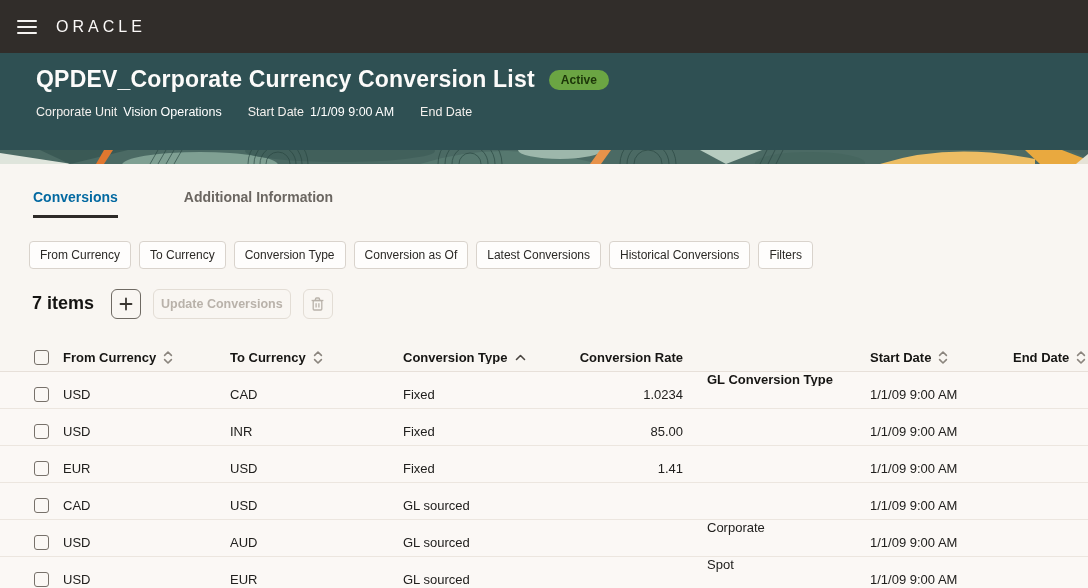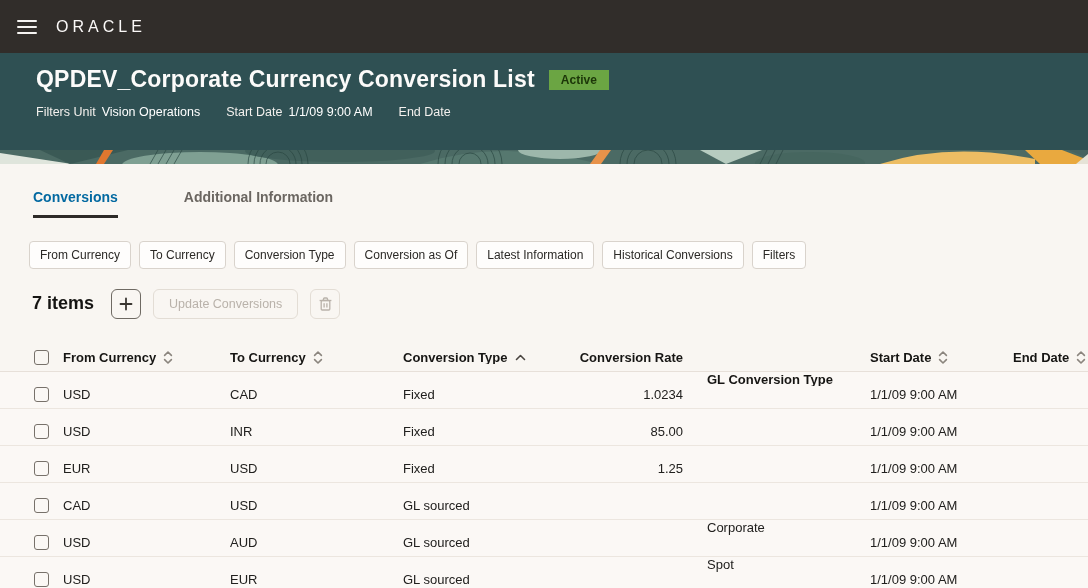--- a/index.html
+++ b/index.html
@@ -13,21 +13,21 @@
   
   .topbar { height:53px; background:#312d2a; display:flex; align-items:center; padding:0 17px; gap:19px; }
   .hamburger { width:20px; height:14px; display:flex; flex-direction:column; justify-content:space-between; cursor:pointer; }
   .hamburger span { display:block; height:2px; background:#f5f3f1; border-radius:1px; }
   .brand { color:#fbf9f8; font-size:16px; font-weight:400; letter-spacing:4px; }
 
   
   .hero { background:#2f5053; height:97px; padding:13px 32px 0 36px; }
   .title-row { display:flex; align-items:center; gap:14px; }
   .page-title { color:#fcfbfa; font-size:23px; font-weight:bold; letter-spacing:0.2px; }
-  .badge { background:#6ba543; color:#1c3608; font-size:12px; font-weight:bold; padding:4px 12px; border-radius:0; line-height:1; }
+  .badge { background:#6ba543; color:#1c3608; font-size:12px; font-weight:bold; padding:4px 12px; border-radius:10px; line-height:1; }
   .meta-row { margin-top:12px; display:flex; gap:26px; font-size:12.5px; color:#f4f1ee; }
   .meta-pair { display:flex; gap:6px; align-items:baseline; }
   .meta-label { font-weight:normal; }
   .meta-value { font-weight:normal; color:#ffffff; }
 
   
   .strip { height:14px; line-height:0; }
   .strip svg { display:block; width:1088px; height:14px; }
 
   
@@ -41,21 +41,21 @@
   .chip {
     font-family:inherit; font-size:12px; color:#2b2926; background:#fefdfc;
     border:1px solid #d9d3cc; border-radius:4px; padding:6px 10px; cursor:pointer; white-space:nowrap;
   }
 
   
   .toolbar { display:flex; align-items:center; gap:12px; padding:0 32px; margin-top:19px; height:31px; }
   .items-count { font-size:18px; font-weight:bold; margin-right:5px; }
   .btn { font-family:inherit; background:transparent; border-radius:6px; display:flex; align-items:center; justify-content:center; cursor:pointer; }
   .btn-add { width:30px; height:30px; border:1px solid #6f6a63; }
-  .btn-update { height:30px; padding:0 15px; border:1px solid #e3ddd5; color:#b9b2aa; font-size:12.5px; font-weight:normal; cursor:default; }
+  .btn-update { height:30px; padding:0 7px; border:1px solid #e3ddd5; color:#b9b2aa; font-size:12.5px; font-weight:bold; cursor:default; }
   .btn-trash { width:30px; height:30px; border:1px solid #e3ddd5; cursor:default; }
 
   
   .table { margin-top:16px; }
   .trow, .thead {
     display:grid;
     grid-template-columns:63px 167px 173px 150px 130px 187px 143px 1fr;
     align-items:center; height:37px;
   }
   .thead { font-weight:bold; border-bottom:1px solid #e7e0d9; }
@@ -84,21 +84,21 @@
   <div class="brand">ORACLE</div>
 </div>
 
 <div class="hero">
   <div class="title-row">
     <div class="page-title">QPDEV_Corporate Currency Conversion List</div>
     <div class="badge">Active</div>
   </div>
   <div class="meta-row">
     <div class="meta-pair">
-      <span class="meta-label">Filters Unit</span>
+      <span class="meta-label">Corporate Unit</span>
       <span class="meta-value">Vision Operations</span>
     </div>
     <div class="meta-pair">
       <span class="meta-label">Start Date</span>
       <span class="meta-value">1/1/09 9:00 AM</span>
     </div>
     <div class="meta-pair">
       <span class="meta-label">End Date</span>
       <span class="meta-value"></span>
     </div>
@@ -143,21 +143,21 @@
 <div class="tabs">
   <div class="tab active">Conversions</div>
   <div class="tab inactive">Additional Information</div>
 </div>
 
 <div class="chip-row">
     <button class="chip">From Currency</button>
     <button class="chip">To Currency</button>
     <button class="chip">Conversion Type</button>
     <button class="chip">Conversion as Of</button>
-    <button class="chip">Latest Information</button>
+    <button class="chip">Latest Conversions</button>
     <button class="chip">Historical Conversions</button>
     <button class="chip">Filters</button>
   </div>
 
 <div class="toolbar">
   <div class="items-count">7 items</div>
   <button class="btn btn-add" aria-label="Add">
     <svg width="14" height="14" viewBox="0 0 14 14">
       <path d="M7 1.5 v11 M1.5 7 h11" stroke="#3a3631" stroke-width="1.8" stroke-linecap="round" fill="none"></path>
     </svg>
@@ -240,21 +240,21 @@
         <div class="cell c-start">1/1/09 9:00 AM</div>
         <div class="cell c-end"></div>
       </div>
       <div class="trow">
         <div class="cell c-check">
           <input type="checkbox" class="cbx" style="">
         </div>
         <div class="cell c-from">EUR</div>
         <div class="cell c-to">USD</div>
         <div class="cell c-type">Fixed</div>
-        <div class="cell c-rate">1.25</div>
+        <div class="cell c-rate">1.41</div>
         <div class="cell c-gl"></div>
         <div class="cell c-start">1/1/09 9:00 AM</div>
         <div class="cell c-end"></div>
       </div>
       <div class="trow">
         <div class="cell c-check">
           <input type="checkbox" class="cbx" style="">
         </div>
         <div class="cell c-from">CAD</div>
         <div class="cell c-to">USD</div>

